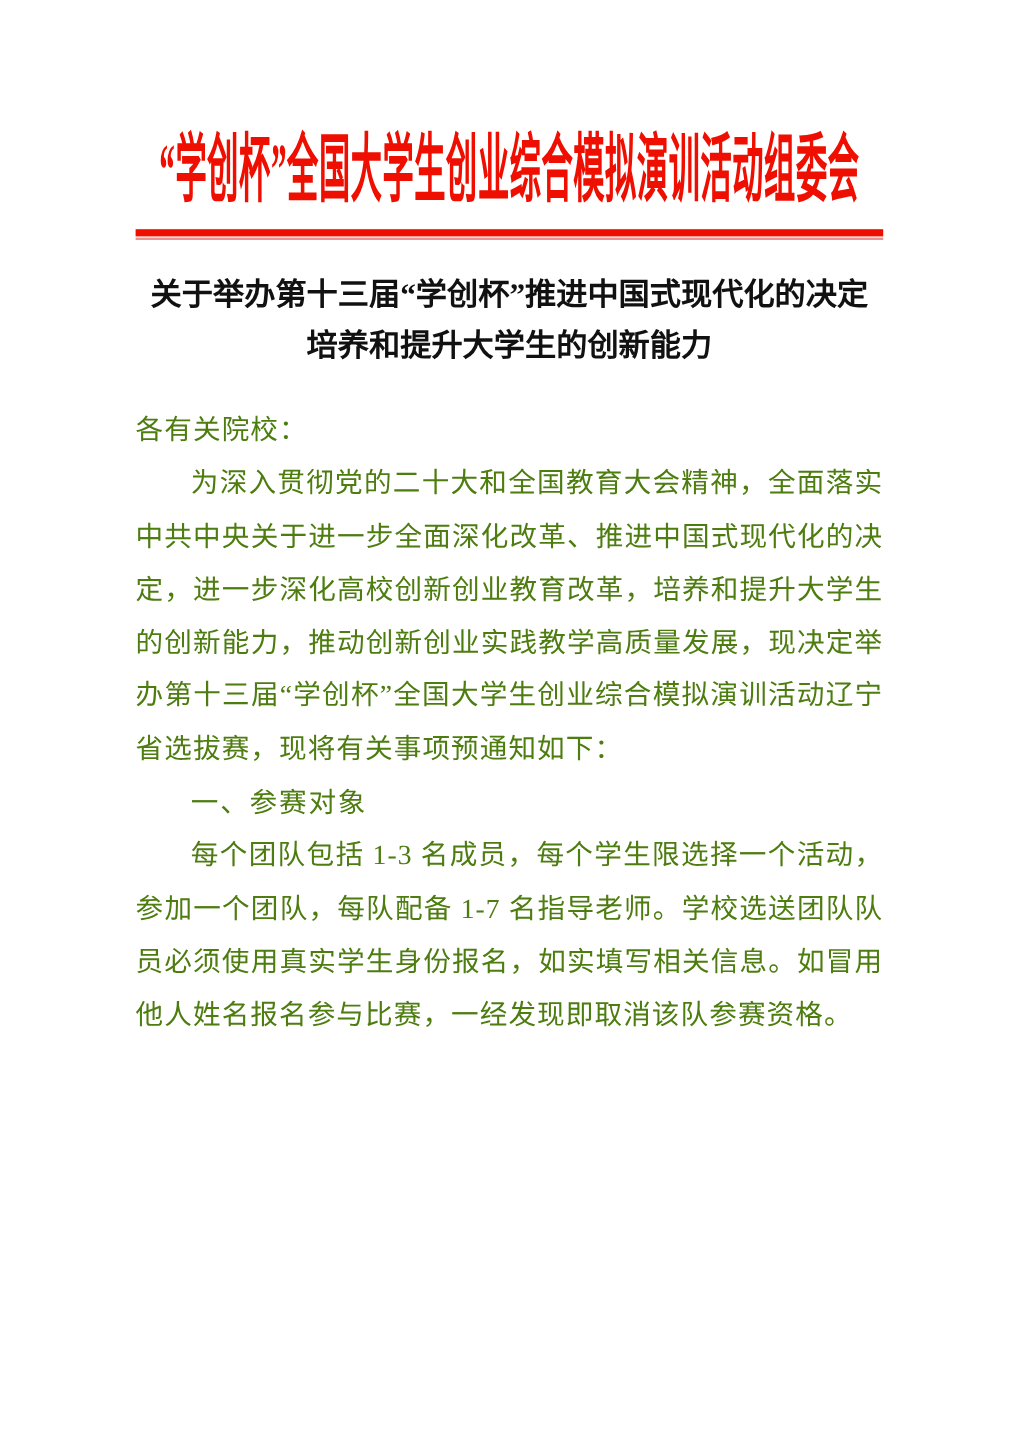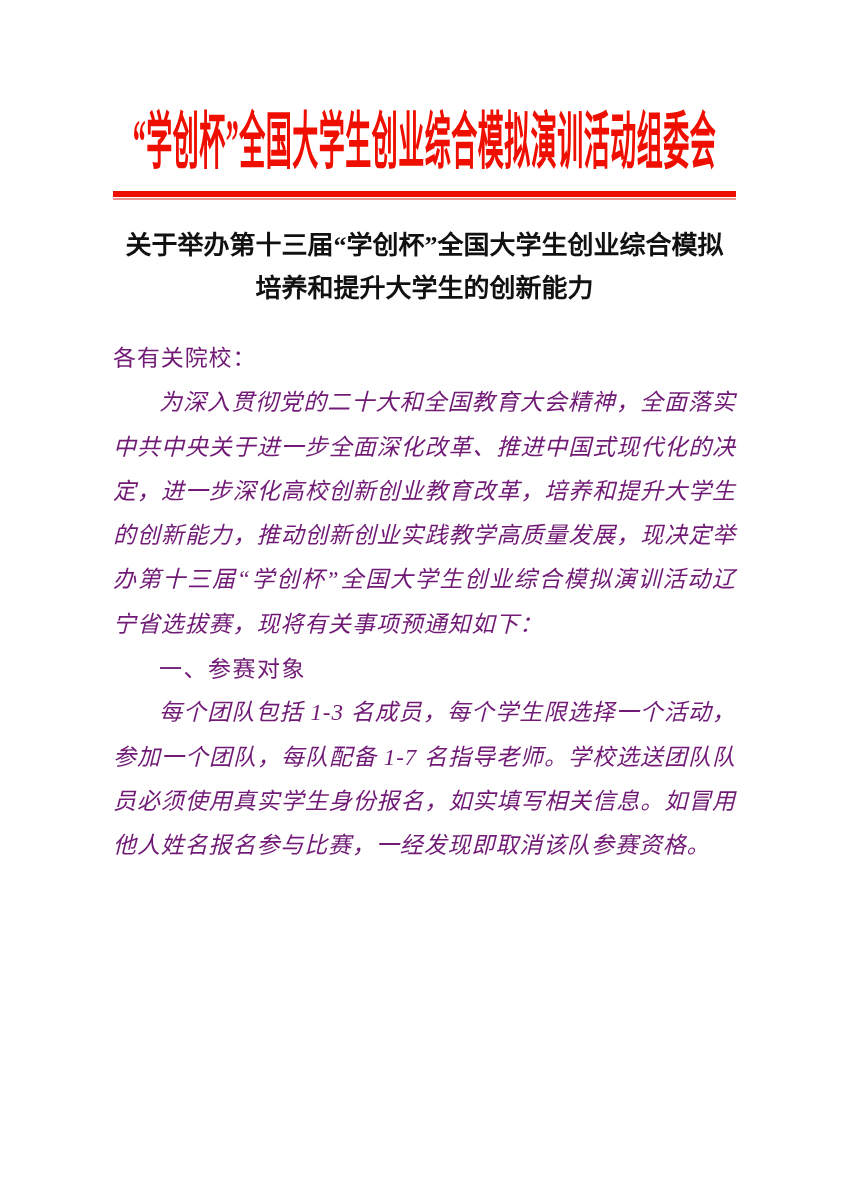--- a/index.html
+++ b/index.html
@@ -59,24 +59,24 @@
   }
   .doc-title .title-line { white-space: nowrap; }
   
   .body-text {
     margin-top: 27px;
     font-size: 23px;
     line-height: 44.3px;
     letter-spacing: 0.9px;
     text-align: justify;
     word-break: break-all;
-    color: #701a75;
+    color: #4d7c0f;
   }
   .salutation { text-indent: 0; }
-  .para { text-indent: 2em; font-style: italic; }
+  .para { text-indent: 2em; }
   .section-heading {
     text-indent: 2em;
     font-weight: normal;
     font-family: "Liberation Sans", "DejaVu Sans", sans-serif;
     letter-spacing: 1.5px;
   }
   
   .page-footer {
     margin-top: 8px;
     text-align: center;
@@ -95,21 +95,21 @@
       <span class="org-title">“学创杯”全国大学生创业综合模拟演训活动组委会</span>
     </div>
 
     <div class="rule-wrap">
       <div class="rule-thick"></div>
       <div class="rule-thin"></div>
     </div>
 
 
     <div class="doc-title">
-      <div class="title-line">关于举办第十三届“学创杯”全国大学生创业综合模拟</div>
+      <div class="title-line">关于举办第十三届“学创杯”推进中国式现代化的决定</div>
       <div class="title-line">培养和提升大学生的创新能力</div>
     </div>
 
     <div class="body-text">
       <div class="salutation">各有关院校：</div>
       <div class="para">为深入贯彻党的二十大和全国教育大会精神，全面落实中共中央关于进一步全面深化改革、推进中国式现代化的决定，进一步深化高校创新创业教育改革，培养和提升大学生的创新能力，推动创新创业实践教学高质量发展，现决定举办第十三届“学创杯”全国大学生创业综合模拟演训活动辽宁省选拔赛，现将有关事项预通知如下：</div>
       <div class="section-heading">一、参赛对象</div>
       <div class="para">每个团队包括 1-3 名成员，每个学生限选择一个活动，参加一个团队，每队配备 1-7 名指导老师。学校选送团队队员必须使用真实学生身份报名，如实填写相关信息。如冒用他人姓名报名参与比赛，一经发现即取消该队参赛资格。</div>
     </div>
 

